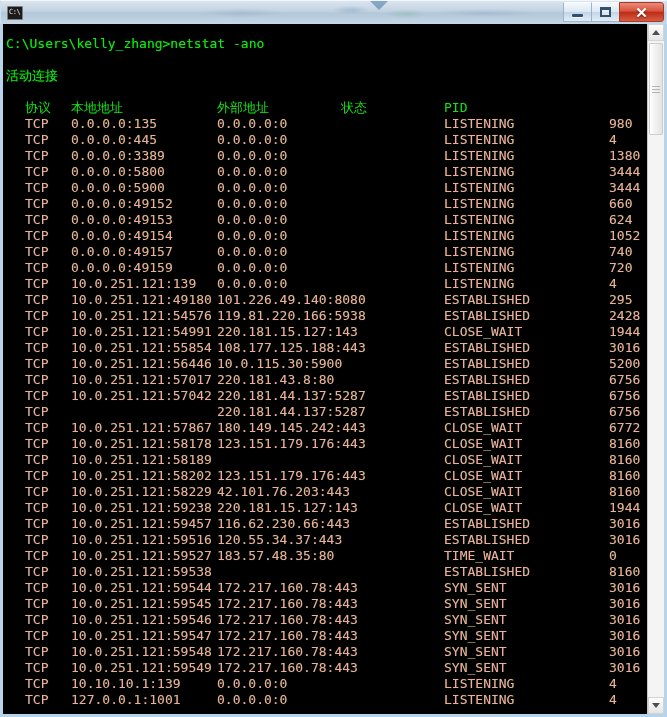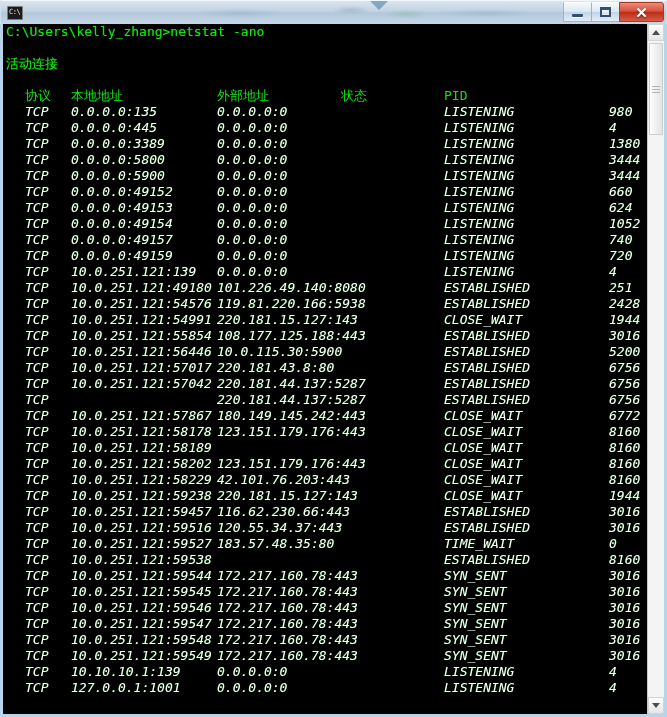--- a/index.html
+++ b/index.html
@@ -180,37 +180,36 @@
 
   .line {
     font-family: "DejaVu Sans Mono", monospace;
     font-size: 13px;
     line-height: 16px;
     height: 16px;
     color: #13e313;
     white-space: pre;
     text-shadow: 0 0 1px rgba(0,255,0,.5);
   }
-  #prompt-line { padding-left: 3px; }
+  #prompt-line { margin-top: 12px; padding-left: 3px; }
   #blank-1 { }
   #active-title { padding-left: 3px; }
   #blank-2 { }
 
   .cjk { font-family: "DejaVu Sans", sans-serif; font-size: 13px; }
 
   .row {
     font-family: "DejaVu Sans Mono", monospace;
     font-size: 13px;
     line-height: 16px;
     height: 16px;
-    color: #ffffff;
+    color: #fca5a5;
     position: relative;
     white-space: pre;
     text-shadow: 0 0 1px rgba(0,255,0,.45);
-    font-style: italic;
   }
   .c-proto { position:absolute; left: 22px; }
   .c-local { position:absolute; left: 68px; }
   .c-foreign { position:absolute; left: 214px; }
   .c-state { position:absolute; left: 441px; }
   .c-pid   { position:absolute; left: 598px; margin-left: 8px; }
 
   #hdr { position: relative; height: 16px; line-height: 16px; color:#13e313; }
   #hdr span { position: absolute; font-family: "DejaVu Sans", sans-serif; font-size: 13px; }
   #hdr .h-proto   { left: 22px; }
@@ -328,21 +327,21 @@
           <div class="row"><span class="c-proto">TCP</span><span class="c-local">0.0.0.0:445</span><span class="c-foreign">0.0.0.0:0</span><span class="c-state">LISTENING</span><span class="c-pid">4</span></div>
           <div class="row"><span class="c-proto">TCP</span><span class="c-local">0.0.0.0:3389</span><span class="c-foreign">0.0.0.0:0</span><span class="c-state">LISTENING</span><span class="c-pid">1380</span></div>
           <div class="row"><span class="c-proto">TCP</span><span class="c-local">0.0.0.0:5800</span><span class="c-foreign">0.0.0.0:0</span><span class="c-state">LISTENING</span><span class="c-pid">3444</span></div>
           <div class="row"><span class="c-proto">TCP</span><span class="c-local">0.0.0.0:5900</span><span class="c-foreign">0.0.0.0:0</span><span class="c-state">LISTENING</span><span class="c-pid">3444</span></div>
           <div class="row"><span class="c-proto">TCP</span><span class="c-local">0.0.0.0:49152</span><span class="c-foreign">0.0.0.0:0</span><span class="c-state">LISTENING</span><span class="c-pid">660</span></div>
           <div class="row"><span class="c-proto">TCP</span><span class="c-local">0.0.0.0:49153</span><span class="c-foreign">0.0.0.0:0</span><span class="c-state">LISTENING</span><span class="c-pid">624</span></div>
           <div class="row"><span class="c-proto">TCP</span><span class="c-local">0.0.0.0:49154</span><span class="c-foreign">0.0.0.0:0</span><span class="c-state">LISTENING</span><span class="c-pid">1052</span></div>
           <div class="row"><span class="c-proto">TCP</span><span class="c-local">0.0.0.0:49157</span><span class="c-foreign">0.0.0.0:0</span><span class="c-state">LISTENING</span><span class="c-pid">740</span></div>
           <div class="row"><span class="c-proto">TCP</span><span class="c-local">0.0.0.0:49159</span><span class="c-foreign">0.0.0.0:0</span><span class="c-state">LISTENING</span><span class="c-pid">720</span></div>
           <div class="row"><span class="c-proto">TCP</span><span class="c-local">10.0.251.121:139</span><span class="c-foreign">0.0.0.0:0</span><span class="c-state">LISTENING</span><span class="c-pid">4</span></div>
-          <div class="row"><span class="c-proto">TCP</span><span class="c-local">10.0.251.121:49180</span><span class="c-foreign">101.226.49.140:8080</span><span class="c-state">ESTABLISHED</span><span class="c-pid">251</span></div>
+          <div class="row"><span class="c-proto">TCP</span><span class="c-local">10.0.251.121:49180</span><span class="c-foreign">101.226.49.140:8080</span><span class="c-state">ESTABLISHED</span><span class="c-pid">295</span></div>
           <div class="row"><span class="c-proto">TCP</span><span class="c-local">10.0.251.121:54576</span><span class="c-foreign">119.81.220.166:5938</span><span class="c-state">ESTABLISHED</span><span class="c-pid">2428</span></div>
           <div class="row"><span class="c-proto">TCP</span><span class="c-local">10.0.251.121:54991</span><span class="c-foreign">220.181.15.127:143</span><span class="c-state">CLOSE_WAIT</span><span class="c-pid">1944</span></div>
           <div class="row"><span class="c-proto">TCP</span><span class="c-local">10.0.251.121:55854</span><span class="c-foreign">108.177.125.188:443</span><span class="c-state">ESTABLISHED</span><span class="c-pid">3016</span></div>
           <div class="row"><span class="c-proto">TCP</span><span class="c-local">10.0.251.121:56446</span><span class="c-foreign">10.0.115.30:5900</span><span class="c-state">ESTABLISHED</span><span class="c-pid">5200</span></div>
           <div class="row"><span class="c-proto">TCP</span><span class="c-local">10.0.251.121:57017</span><span class="c-foreign">220.181.43.8:80</span><span class="c-state">ESTABLISHED</span><span class="c-pid">6756</span></div>
           <div class="row"><span class="c-proto">TCP</span><span class="c-local">10.0.251.121:57042</span><span class="c-foreign">220.181.44.137:5287</span><span class="c-state">ESTABLISHED</span><span class="c-pid">6756</span></div>
           <div class="row"><span class="c-proto">TCP</span><span class="c-foreign">220.181.44.137:5287</span><span class="c-state">ESTABLISHED</span><span class="c-pid">6756</span></div>
           <div class="row"><span class="c-proto">TCP</span><span class="c-local">10.0.251.121:57867</span><span class="c-foreign">180.149.145.242:443</span><span class="c-state">CLOSE_WAIT</span><span class="c-pid">6772</span></div>
           <div class="row"><span class="c-proto">TCP</span><span class="c-local">10.0.251.121:58178</span><span class="c-foreign">123.151.179.176:443</span><span class="c-state">CLOSE_WAIT</span><span class="c-pid">8160</span></div>
           <div class="row"><span class="c-proto">TCP</span><span class="c-local">10.0.251.121:58189</span><span class="c-state">CLOSE_WAIT</span><span class="c-pid">8160</span></div>

